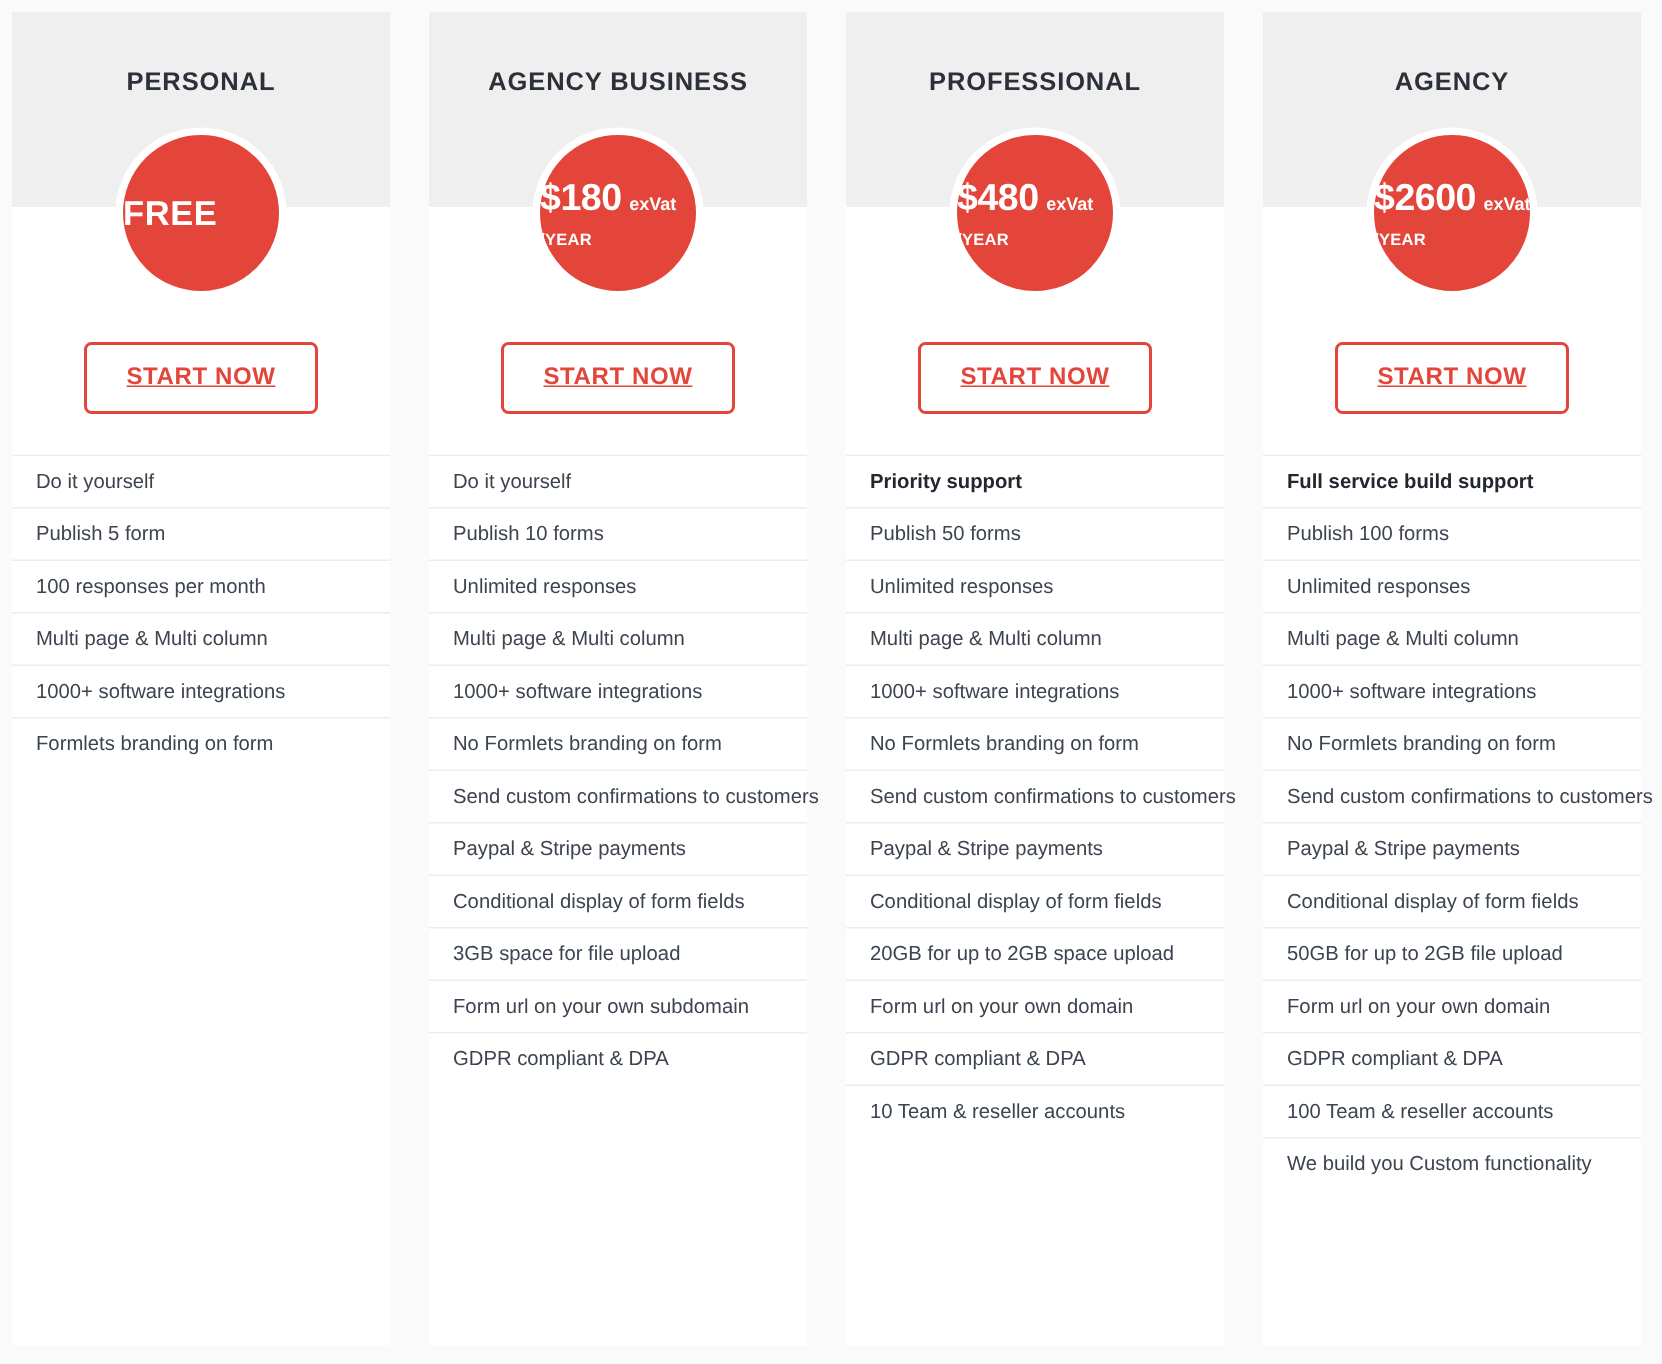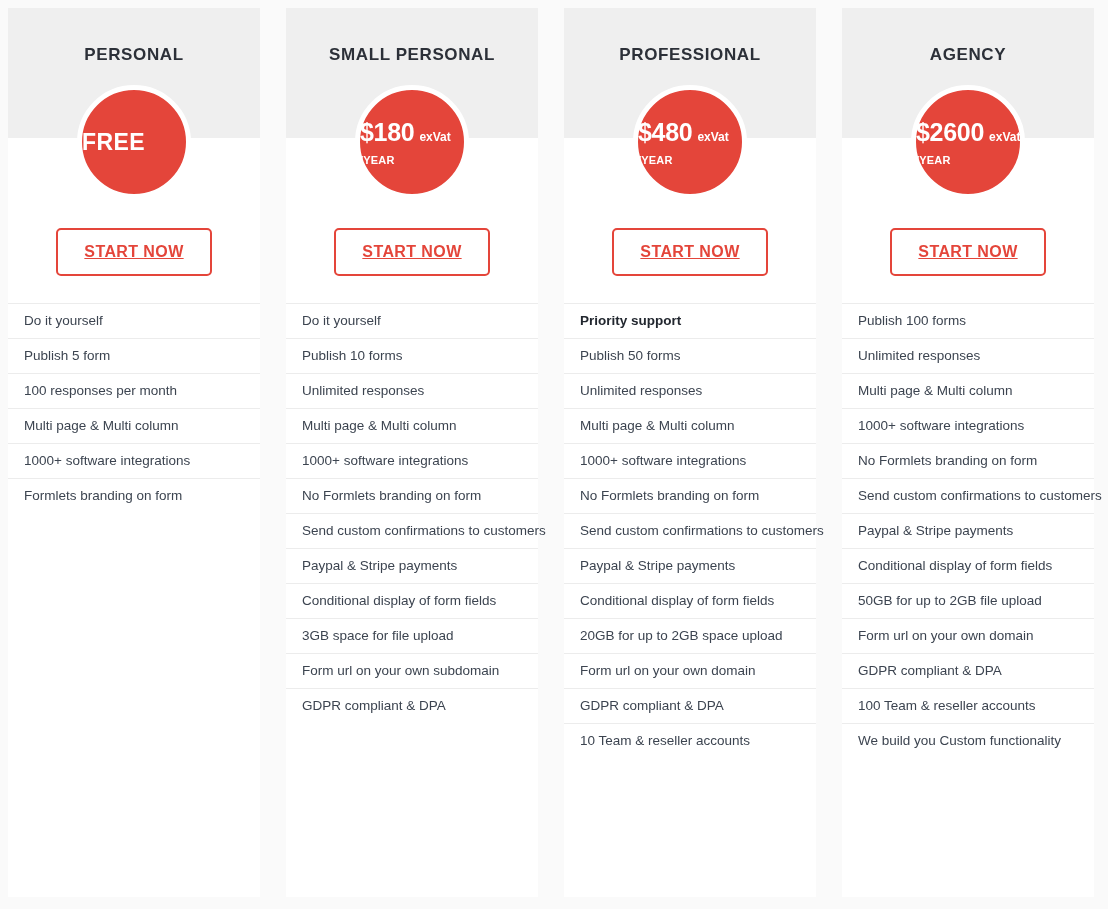--- a/index.html
+++ b/index.html
@@ -172,21 +172,21 @@
         <li class="feature-item">Do it yourself</li>
         <li class="feature-item">Publish 5 form</li>
         <li class="feature-item">100 responses per month</li>
         <li class="feature-item">Multi page &amp; Multi column</li>
         <li class="feature-item">1000+ software integrations</li>
         <li class="feature-item">Formlets branding on form</li>
       </ul>
     </div>
     <div class="plan-card">
       <div class="card-header">
-        <h2 class="plan-title">SMALL PERSONAL</h2>
+        <h2 class="plan-title">AGENCY BUSINESS</h2>
         <div class="price-badge-wrap">
           <div class="price-badge">
             <div class="price-main-row">
               <span class="price-amount">$180</span>
               <span class="price-vat">exVat</span>
             </div>
             <div class="price-period">/YEAR</div>
           </div>
         </div>
       </div>
@@ -256,20 +256,21 @@
             <div class="price-period">/YEAR</div>
           </div>
         </div>
       </div>
       <div class="card-body-top">
         <div class="cta-wrap">
           <button class="cta-button">START NOW</button>
         </div>
       </div>
       <ul class="feature-list">
+        <li class="feature-item bold">Full service build support</li>
         <li class="feature-item">Publish 100 forms</li>
         <li class="feature-item">Unlimited responses</li>
         <li class="feature-item">Multi page &amp; Multi column</li>
         <li class="feature-item">1000+ software integrations</li>
         <li class="feature-item">No Formlets branding on form</li>
         <li class="feature-item">Send custom confirmations to customers</li>
         <li class="feature-item">Paypal &amp; Stripe payments</li>
         <li class="feature-item">Conditional display of form fields</li>
         <li class="feature-item">50GB for up to 2GB file upload</li>
         <li class="feature-item">Form url on your own domain</li>

